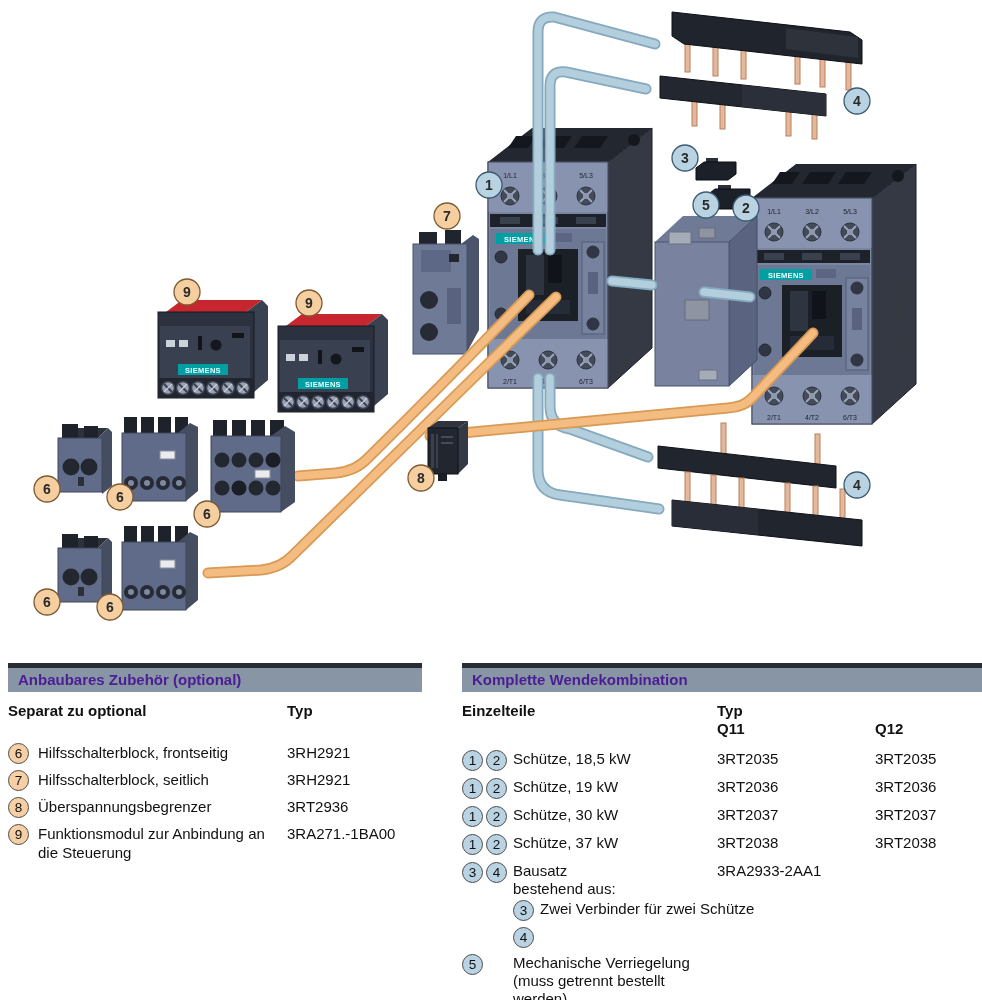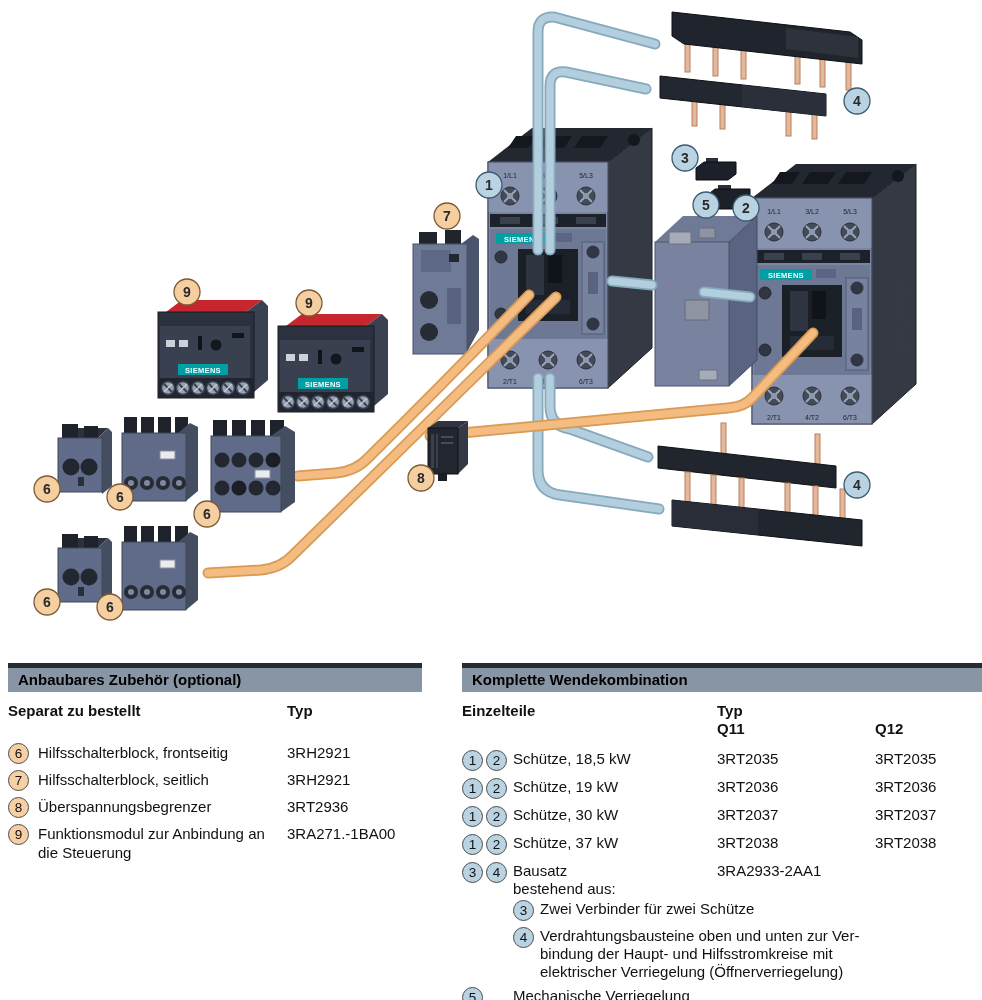--- a/index.html
+++ b/index.html
@@ -13,21 +13,21 @@
   .cotext{font-size:14px;font-weight:bold;fill:#2a2a2a;text-anchor:middle;font-family:"Liberation Sans",sans-serif;}
   .code{font-size:10.5px;fill:#3c3c3c;letter-spacing:.5px;font-family:"Liberation Sans",sans-serif;}
   .co-blue{fill:#b9d3e2;stroke:#3c5a70;stroke-width:1.3;}
   .co-orange{fill:#f6cfa0;stroke:#7c5a33;stroke-width:1.3;}
 
   
   .tables{position:absolute;top:663px;left:0;width:982px;font-size:15px;color:#111;}
   .tbl{position:absolute;top:0;}
   .tbl-left{left:8px;width:414px;}
   .tbl-right{left:462px;width:520px;}
-  .thead{border-top:5px solid #272d33;background:#8795a5;color:#000000;font-weight:bold;
+  .thead{border-top:5px solid #272d33;background:#8795a5;color:#4c1d95;font-weight:bold;
          height:24px;line-height:24px;padding-left:10px;}
   .colrow{display:grid;grid-template-columns:279px 1fr;margin:10px 0 24px 0;font-weight:bold;}
   .colrow2{display:grid;grid-template-columns:255px 158px 1fr;margin:10px 0 12px 0;font-weight:bold;line-height:18px;}
   .trow{display:grid;grid-template-columns:30px 249px 1fr;margin-bottom:6px;line-height:19px;align-items:start;}
   .rrow{display:grid;grid-template-columns:24px 27px 204px 158px 1fr;margin-bottom:7px;line-height:18px;align-items:start;}
   .srow{display:grid;grid-template-columns:51px 27px 1fr;margin-bottom:6px;line-height:18px;align-items:start;}
   .lrow{display:grid;grid-template-columns:51px 204px 1fr;margin-bottom:0;line-height:18px;align-items:start;}
   .circ{display:inline-flex;width:21px;height:21px;border-radius:50%;align-items:center;justify-content:center;
         font-size:13.5px;border:1px solid #4c4c4c;box-sizing:border-box;background:#fff;}
   .circ.or{background:#f6d0a4;}
@@ -340,21 +340,21 @@
       </g>
 </svg>
 
 <div class="tables">
 
   <div class="tbl tbl-left">
     <div class="thead">
       <span>Anbaubares Zubehör (optional)</span>
     </div>
     <div class="colrow">
-      <span>Separat zu bestellt</span>
+      <span>Separat zu optional</span>
       <span>Typ</span>
     </div>
     <div class="trow">
       <span><span class="circ or">6</span></span>
       <span>Hilfsschalterblock, frontseitig</span>
       <span>3RH2921</span>
     </div>
     <div class="trow">
       <span><span class="circ or">7</span></span>
       <span>Hilfsschalterblock, seitlich</span>
@@ -428,25 +428,20 @@
     </div>
 
     <div class="srow">
       <span></span>
       <span><span class="circ bl">3</span></span>
       <span>Zwei Verbinder für zwei Schütze</span>
     </div>
     <div class="srow">
       <span></span>
       <span><span class="circ bl">4</span></span>
-      <span>
-        <span>Verdrahtungsbausteine oben und unten zur Ver-</span><br>
-        <span>bindung der Haupt- und Hilfsstromkreise mit</span><br>
-        <span>elektrischer Verriegelung (Öffnerverriegelung)</span>
-      </span>
     </div>
 
     <div class="lrow">
       <span><span class="circ bl">5</span></span>
       <span>
         <span>Mechanische Verriegelung</span><br>
         <span>(muss getrennt bestellt werden)</span>
       </span>
     </div>
   </div>

